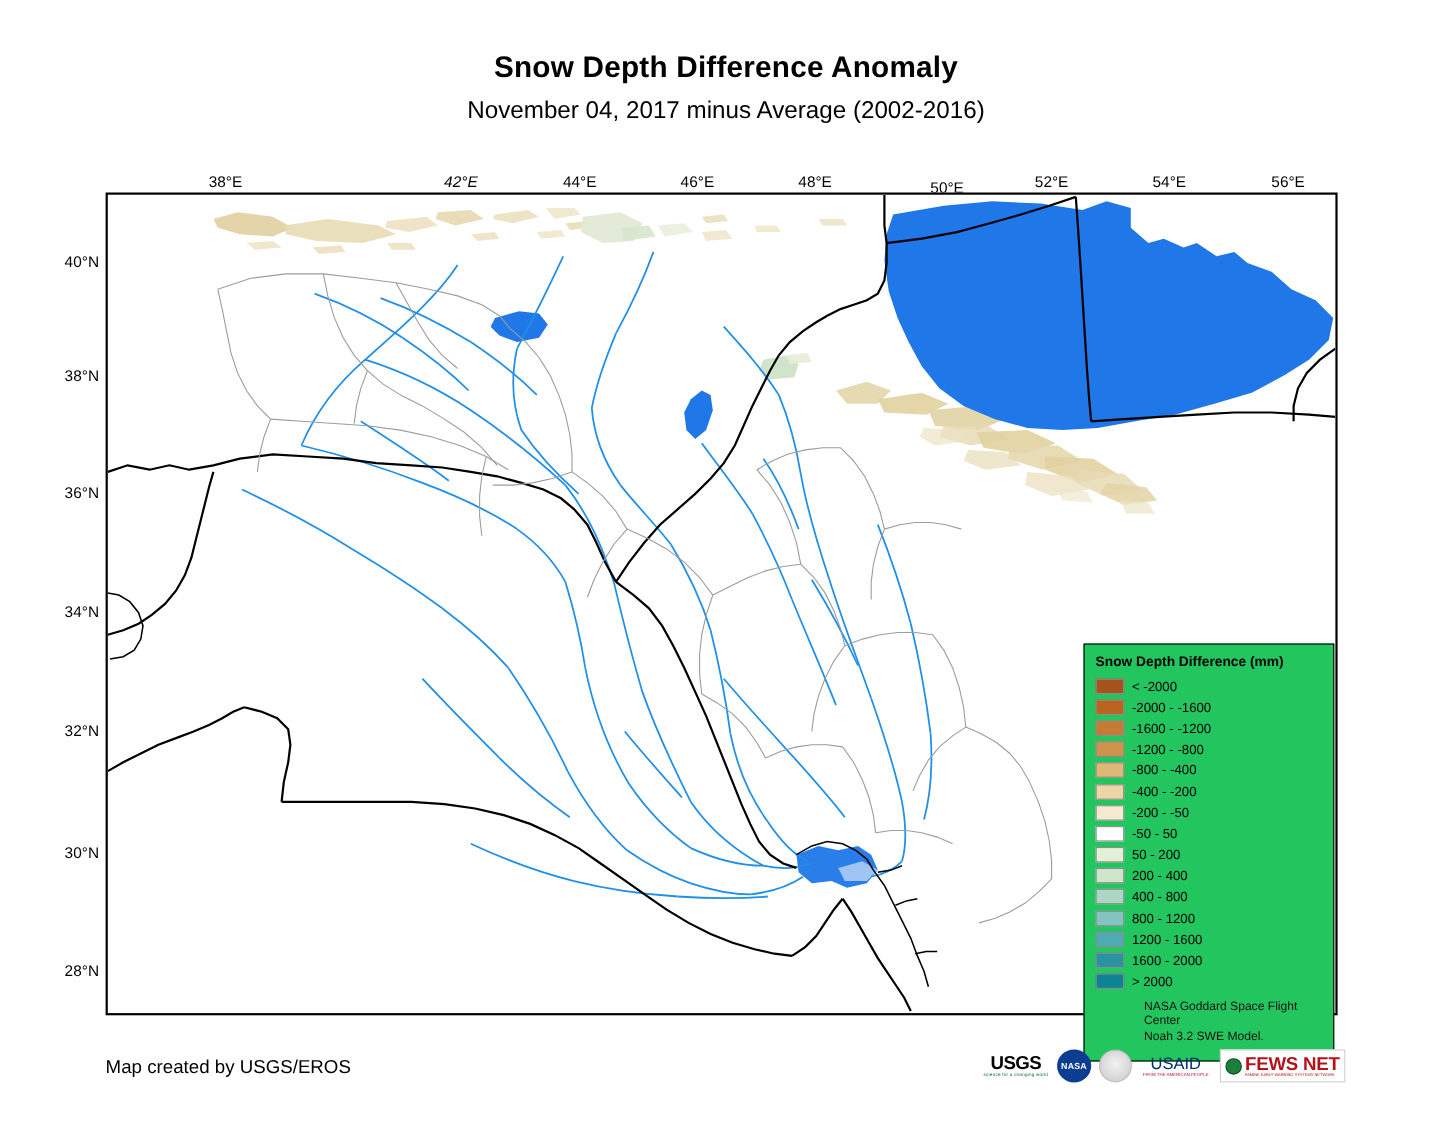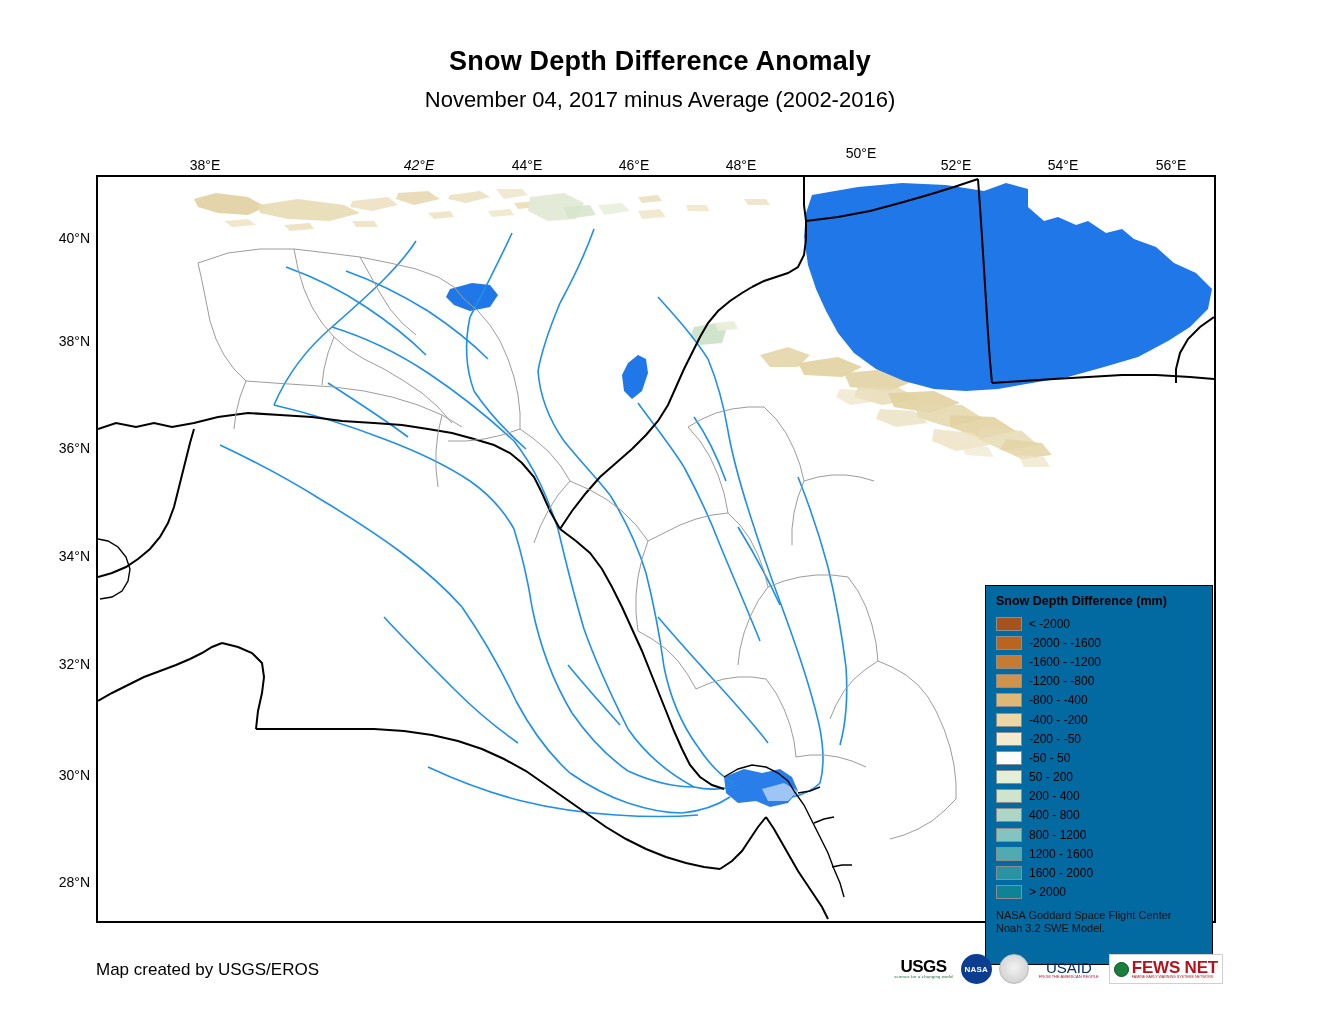--- a/index.html
+++ b/index.html
@@ -65,21 +65,21 @@
   .lon-label { transform: translateX(-50%); }
   .lat-label { transform: translateY(-50%); text-align: right; }
 
   
   #legend {
     position: absolute;
     left: 985px;
     top: 585px;
     width: 228px;
     height: 380px;
-    background: #0369a1;
+    background: #22c55e;
     border: 1px solid #000000;
     box-sizing: border-box;
     padding: 8px 10px 6px 10px;
   }
   #legend-title {
     font-size: 12.5px;
     font-weight: bold;
     margin-bottom: 6px;
   }
   .legend-row {
@@ -97,20 +97,21 @@
   }
   .legend-label {
     font-size: 12px;
     white-space: nowrap;
   }
   #legend-source {
     margin-top: 7px;
     font-size: 11px;
     line-height: 13.5px;
     color: #111111;
+    margin-left: 44px;
   }
 
   
   #credit {
     position: absolute;
     left: 96px;
     top: 960px;
     font-size: 17px;
   }
 
@@ -216,21 +217,21 @@
 
 <div id="title">Snow Depth Difference Anomaly</div>
 <div id="subtitle">November 04, 2017 minus Average (2002-2016)</div>
 
 <div class="axis-label lon-label" style="left:205px; top:157px;">38°E</div>
 <div class="axis-label lon-label" style="left:312px; top:157px;margin-top:36px;">40°E</div>
 <div class="axis-label lon-label" style="left:419px; top:157px;font-style:italic;">42°E</div>
 <div class="axis-label lon-label" style="left:527px; top:157px;">44°E</div>
 <div class="axis-label lon-label" style="left:634px; top:157px;">46°E</div>
 <div class="axis-label lon-label" style="left:741px; top:157px;">48°E</div>
-<div class="axis-label lon-label" style="left:849px; top:145px;padding-left:24px;">50°E</div>
+<div class="axis-label lon-label" style="left:849px; top:162px;padding-left:24px;">50°E</div>
 <div class="axis-label lon-label" style="left:956px; top:157px;">52°E</div>
 <div class="axis-label lon-label" style="left:1063px; top:157px;">54°E</div>
 <div class="axis-label lon-label" style="left:1171px; top:157px;">56°E</div>
 
 <div class="axis-label lat-label" style="left:56px; top:238px; width:34px;">40°N</div>
 <div class="axis-label lat-label" style="left:56px; top:341px; width:34px;">38°N</div>
 <div class="axis-label lat-label" style="left:56px; top:448px; width:34px;">36°N</div>
 <div class="axis-label lat-label" style="left:56px; top:556px; width:34px;">34°N</div>
 <div class="axis-label lat-label" style="left:56px; top:664px; width:34px;">32°N</div>
 <div class="axis-label lat-label" style="left:56px; top:775px; width:34px;">30°N</div>

